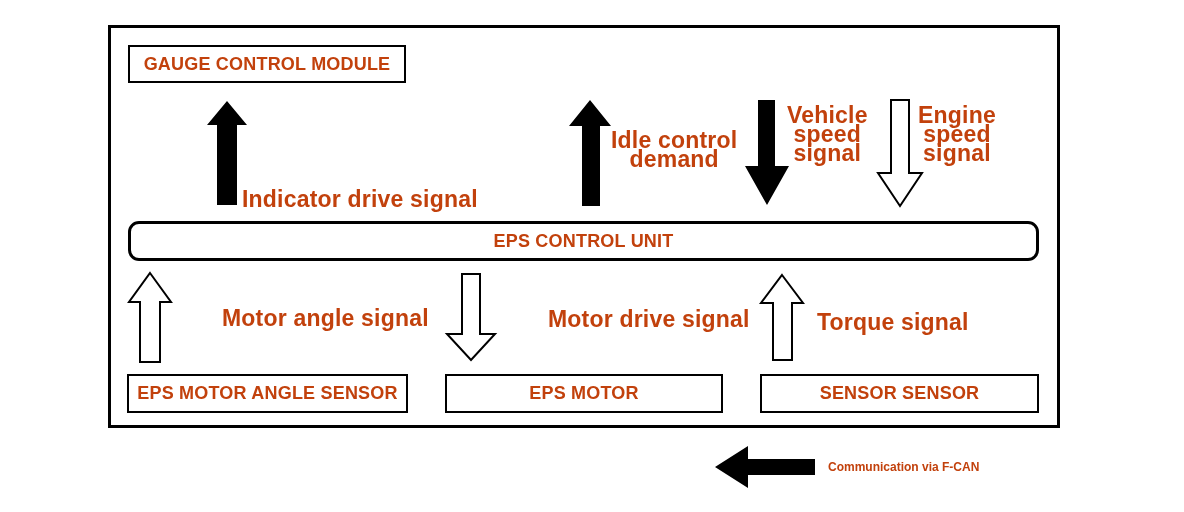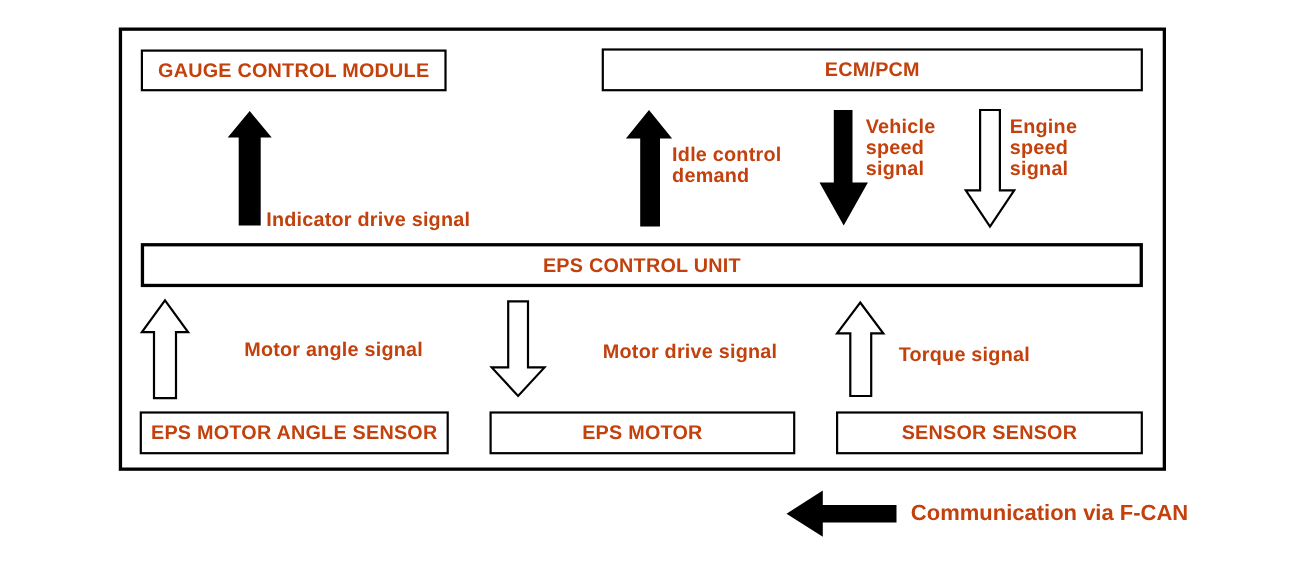--- a/index.html
+++ b/index.html
@@ -36,64 +36,62 @@
     justify-content: center;
     font-weight: bold;
     font-size: 18px;
     letter-spacing: 0.2px;
     white-space: nowrap;
   }
   .node-box.thick { border-width: 3px; }
 
   .box-gauge        { left: 128px; top: 45px;  width: 278px; height: 38px; }
   .box-ecm          { left: 547px; top: 44px;  width: 492px; height: 39px; }
-  .box-epsunit      { left: 128px; top: 221px; width: 911px; height: 40px; }
+  .box-epsunit      { left: 128px; top: 221px; width: 911px; height: 40px; border-radius: 11px; }
   .box-anglesensor  { left: 127px; top: 374px; width: 281px; height: 39px; }
   .box-epsmotor     { left: 445px; top: 374px; width: 278px; height: 39px; }
   .box-torquesensor { left: 760px; top: 374px; width: 279px; height: 39px; }
 
   .arrow {
     position: absolute;
     overflow: visible;
     display: block;
   }
   .arrow polygon.filled  { fill: #000000; stroke: none; }
   .arrow polygon.outline { fill: #ffffff; stroke: #000000; stroke-width: 2px; stroke-linejoin: miter; }
 
   .arrow-label {
     position: absolute;
     font-weight: bold;
-    font-size: 18px;
+    font-size: 23px;
     line-height: 19px;
     white-space: pre-line;
     letter-spacing: 0.2px;
+    text-align: center;
   }
 
   .legend-label {
     position: absolute;
     font-weight: bold;
-    font-size: 20px;
+    font-size: 12px;
     line-height: 19px;
     white-space: nowrap;
   }
 </style>
 </head>
 <body>
 
 <div id="stage">
 
   <div class="outer-frame"></div>
 
   <div class="node-box box-gauge">
     <span>GAUGE CONTROL MODULE</span>
   </div>
 
-  <div class="node-box box-ecm">
-    <span>ECM/PCM</span>
-  </div>
 
   <div class="node-box box-epsunit thick">
     <span>EPS CONTROL UNIT</span>
   </div>
 
   <div class="node-box box-anglesensor">
     <span>EPS MOTOR ANGLE SENSOR</span>
   </div>
 
   <div class="node-box box-epsmotor">

